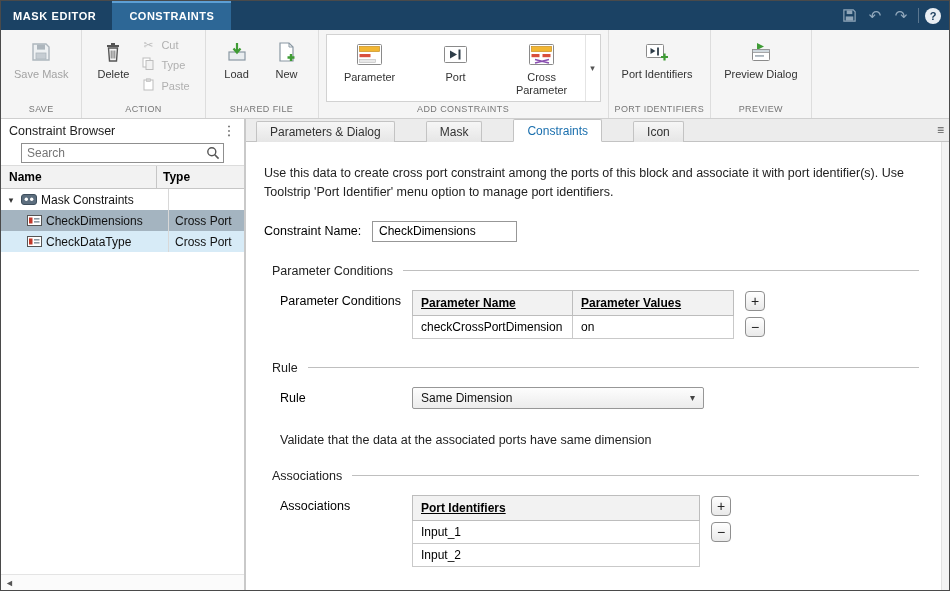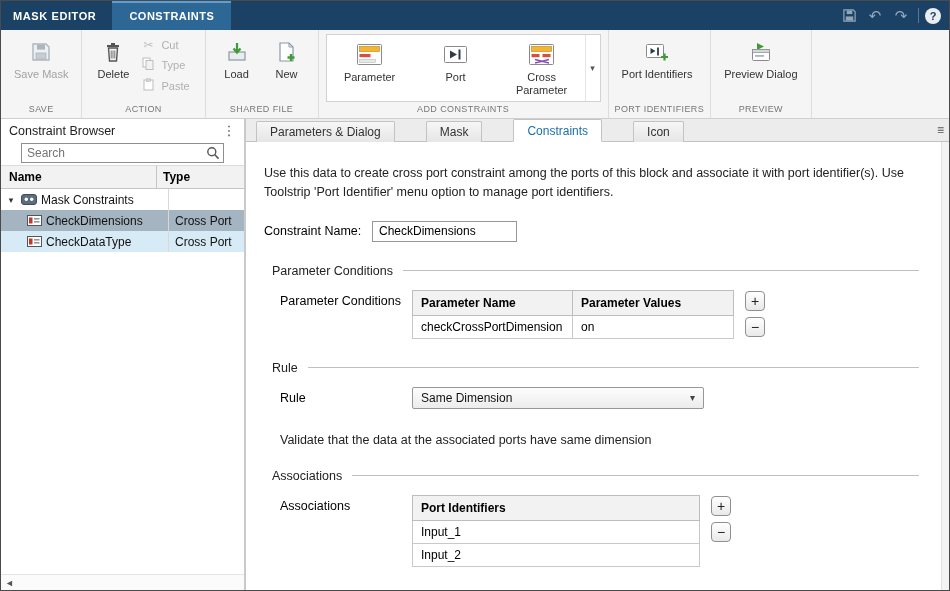--- a/index.html
+++ b/index.html
@@ -72,21 +72,21 @@
   .name-label { font-size:12.5px; width:108px; flex-shrink:0; }
   .name-input { width:145px; height:21px; border:1px solid #979797; font-size:12px; padding:0 6px; font-family:"Liberation Sans",sans-serif; outline:none; }
 
   .legend { display:flex; align-items:center; margin-top:22px; margin-left:8px; }
   .legend-text { font-size:12.5px; color:#222; padding-right:10px; white-space:nowrap; }
   .legend-line { flex:1; border-top:1px solid #bfbfbf; height:0; }
   .group-body { display:flex; align-items:flex-start; margin-top:12px; padding-left:16px; }
   .row-label { width:132px; flex-shrink:0; font-size:12.5px; padding-top:4px; }
 
   table.tbl { border-collapse:collapse; font-size:12px; }
-  .tbl th { background:#f2f2f2; font-weight:bold; text-align:left; padding:5px 8px; border:1px solid #bdbdbd; }
+  .tbl th { background:#f2f2f2; font-weight:bold; text-align:left; padding:5px 8px; border:1px solid #bdbdbd;text-decoration:underline; }
   .tbl td { padding:4px 8px; border:1px solid #c9c9c9; background:#fff; }
   .pm-col { display:flex; flex-direction:column; gap:6px; margin-left:11px; padding-top:1px; }
   .pm-btn { width:20px; height:20px; border:1px solid #8f8f8f; border-radius:4px; background:linear-gradient(#ffffff,#e9e9e9); display:flex; align-items:center; justify-content:center; font-size:14px; color:#222; cursor:pointer; line-height:1; }
 
   .dropdown { width:292px; height:22px; border:1px solid #979797; border-radius:2px; background:linear-gradient(#fdfdfd,#ececec); display:flex; align-items:center; justify-content:space-between; padding:0 8px; font-size:12px; color:#111; cursor:pointer; }
   .dd-caret { color:#444; font-size:10px; }
   .rule-desc { margin-top:24px; padding-left:16px; font-size:12.5px; color:#222; }
 </style>
 </head>
 <body>

